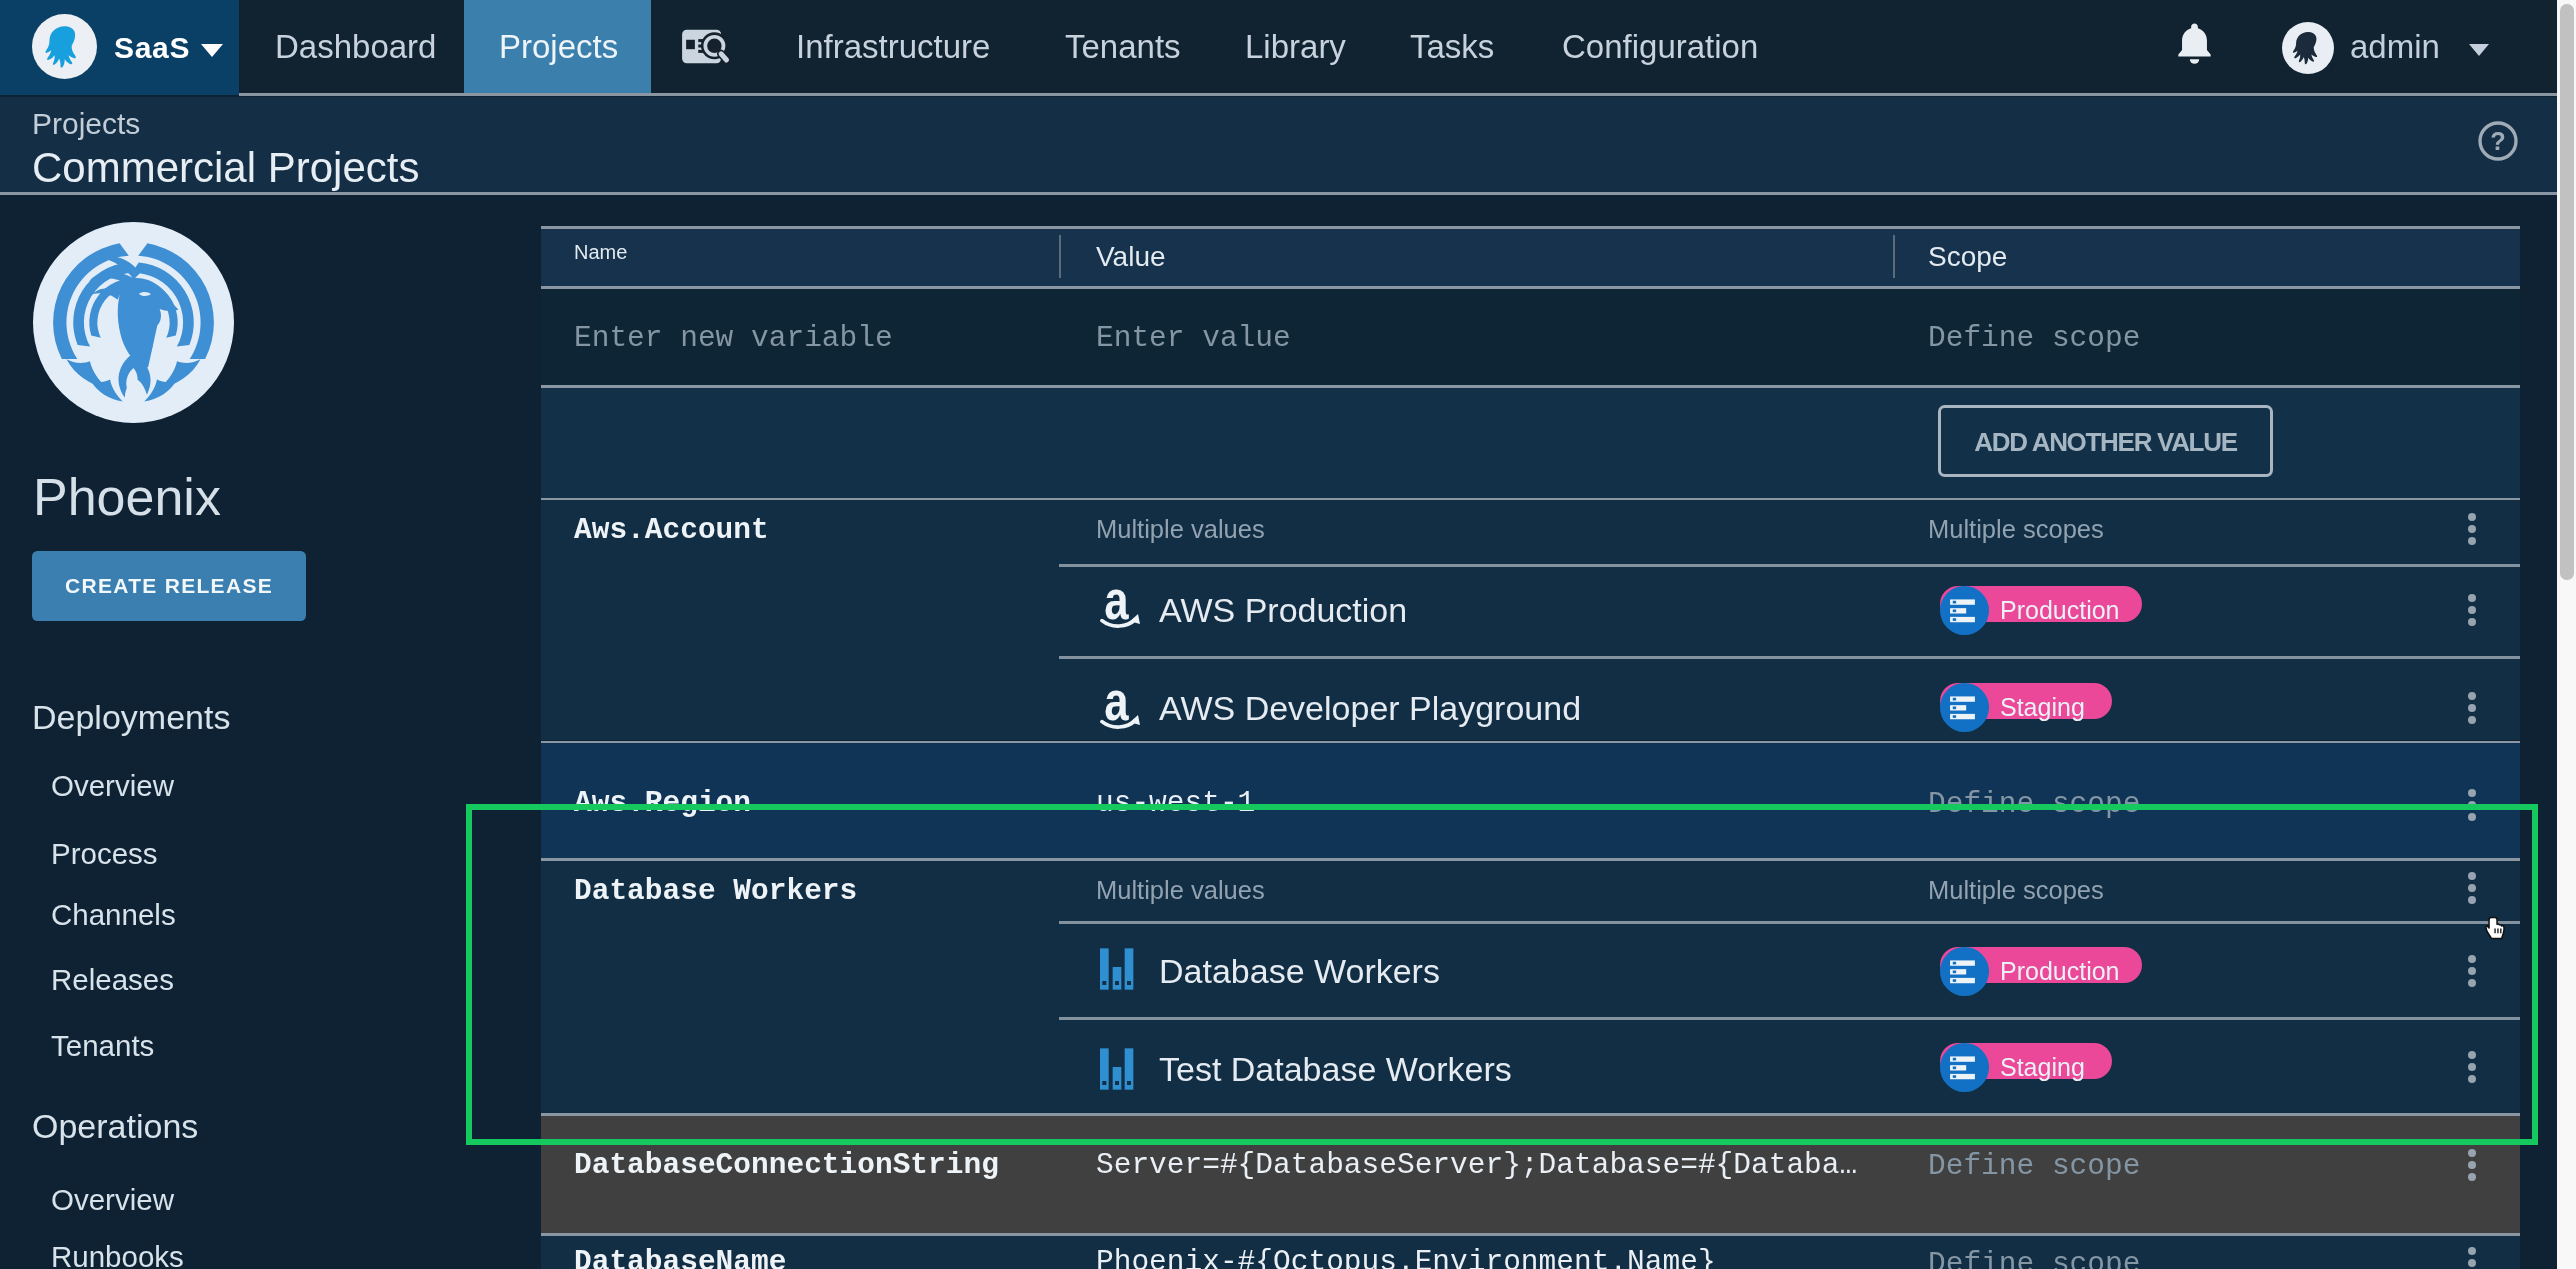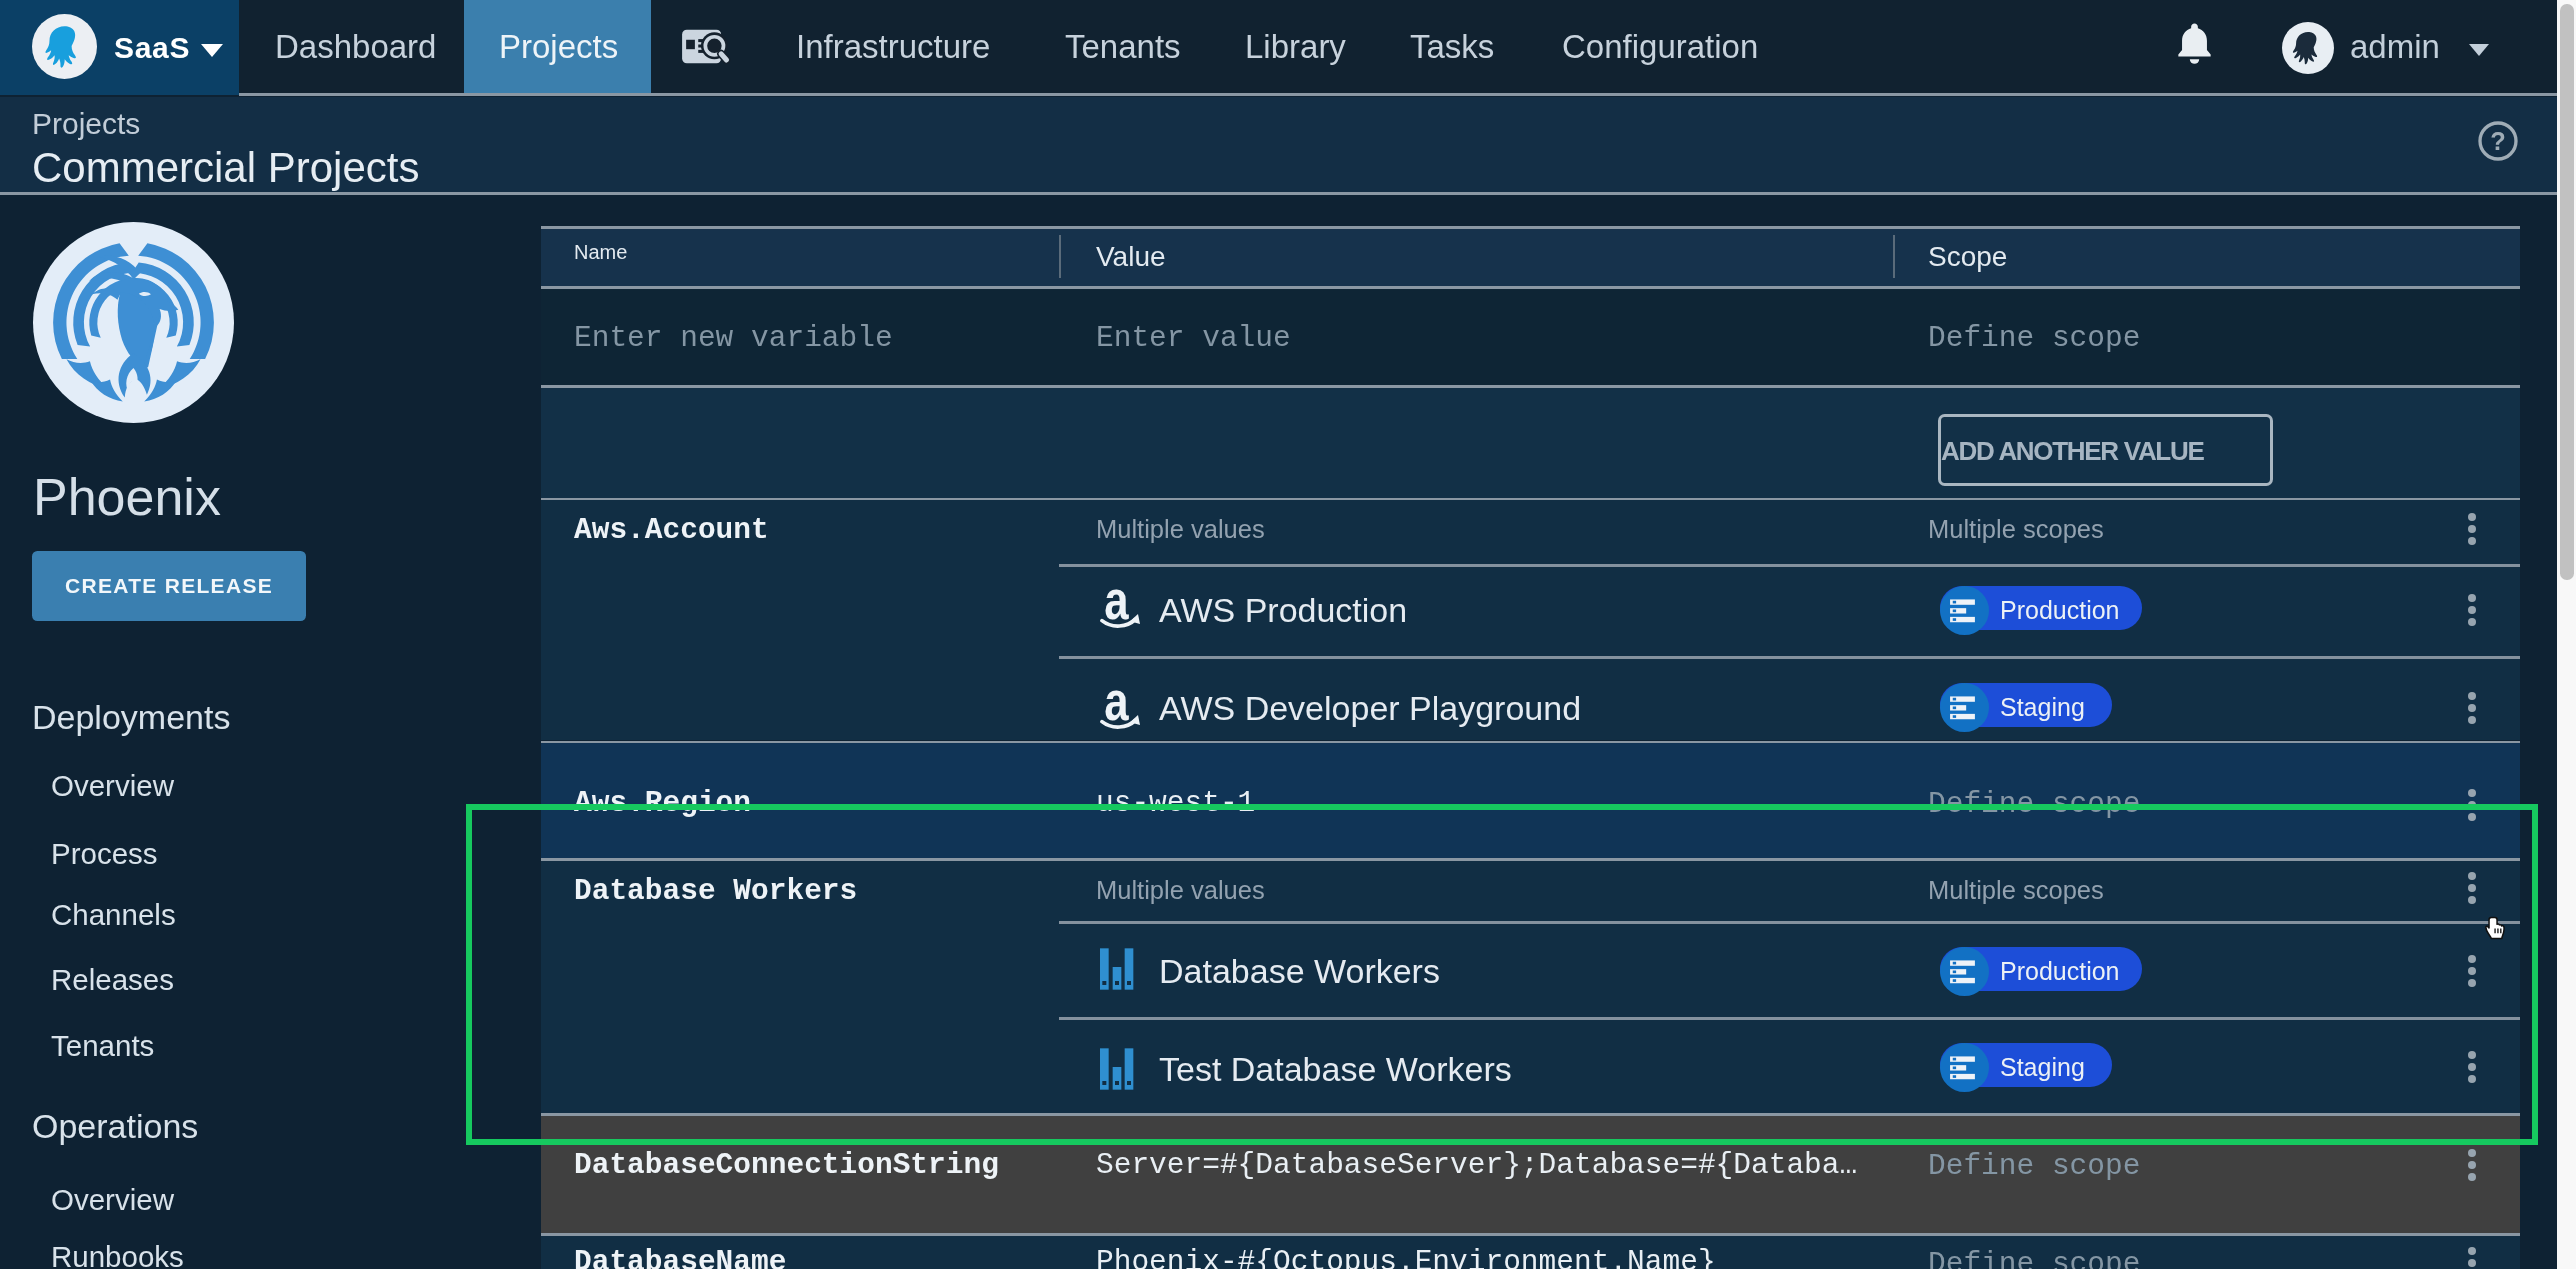--- a/index.html
+++ b/index.html
@@ -38,26 +38,26 @@
 .cName { position:absolute; left:33px; }
 .cValue { position:absolute; left:555px; }
 .cScope { position:absolute; left:1387px; }
 .namebold { font-family:"Liberation Mono", monospace; font-weight:bold; font-size:29.5px; color:#eef3f7; }
 .monoval { font-family:"Liberation Mono", monospace; font-size:29.5px; color:#e9eff4; }
 .monogray { font-family:"Liberation Mono", monospace; font-size:29.5px; color:#8496a4; }
 .sansgray { font-size:25.5px; color:#93a2b0; }
 .sanswhite { font-size:34px; color:#e5ebf1; }
 .dots { position:absolute; left:1927px; width:8px; }
 .dots i { display:block; width:8px; height:8px; border-radius:50%; background:#97a4af; margin-bottom:4px; }
-.chip { position:absolute; left:1399px; height:44px; background:#1d4ed8; border-radius:25px; }
+.chip { position:absolute; left:1399px; height:36px; background:#ec4899; border-radius:25px; }
 .chip .cicon { position:absolute; left:0; top:0; width:49px; height:49px; border-radius:50%; background:#1271c4; }
 .cicon svg { position:absolute; left:0; top:0; }
 .chip .ctext { position:absolute; left:60px; top:0; height:49px; line-height:49px; font-size:25px; color:#ecf1f5; }
 .vdiv { position:absolute; top:5.4px; width:2px; height:43px; background:#5a6b7a; }
-.obtn { position:absolute; height:72px; border:3.4px solid #a9b6c1; border-radius:6.7px; color:#a6b5c2; font-size:26px; font-weight:bold; letter-spacing:-1.3px; text-align:left;margin-top:9px; }
+.obtn { position:absolute; height:72px; border:3.4px solid #a9b6c1; border-radius:6.7px; color:#a6b5c2; font-size:26px; font-weight:bold; letter-spacing:-1.3px; text-align:center; }
 
 
 #green { left:466px; top:804px; width:2072px; height:341px; border:6.7px solid #16c95f; }
 
 
 #sbtrack { left:2557px; top:0; width:19px; height:1269px; background:#f8f8f8; }
 #sbthumb { left:2560px; top:4px; width:14px; height:576px; background:#c1c1c1; border-radius:6.7px; }
 </style>
 </head>
 <body>

